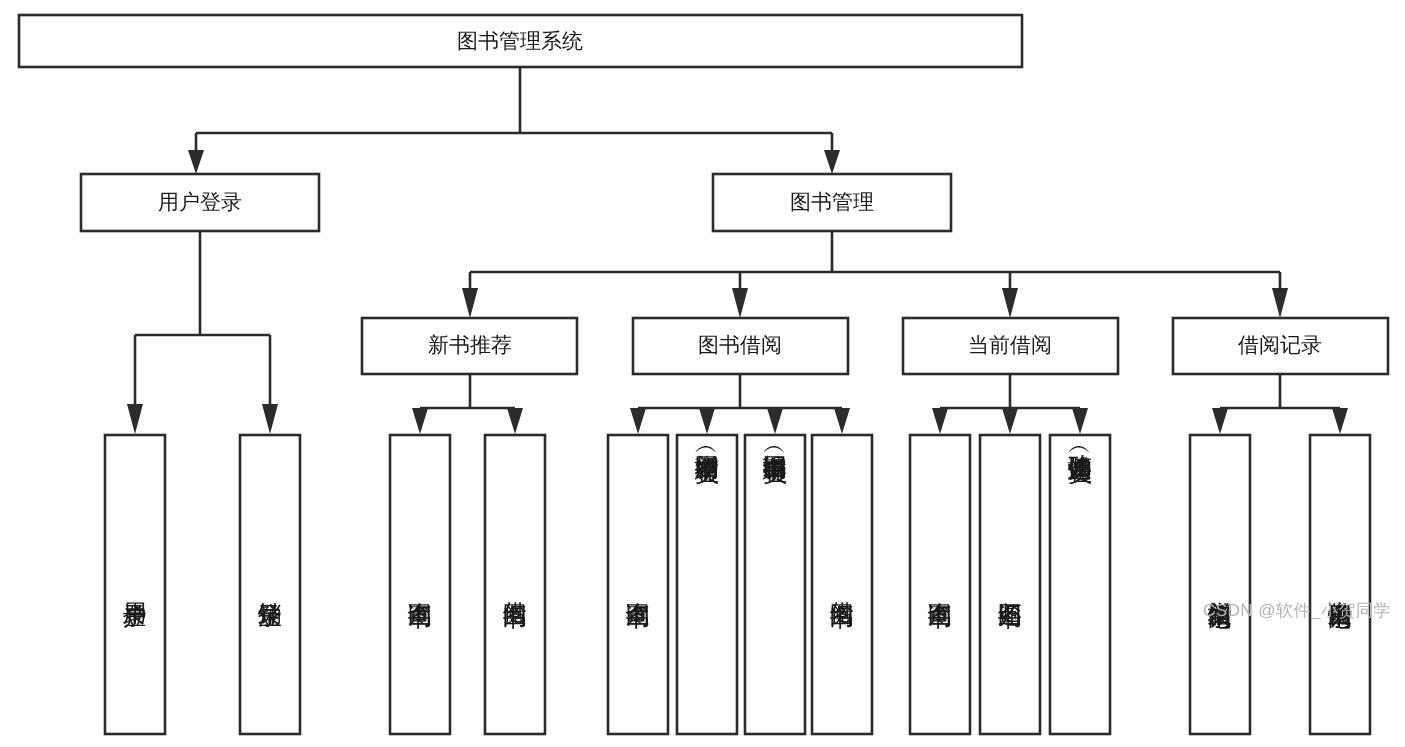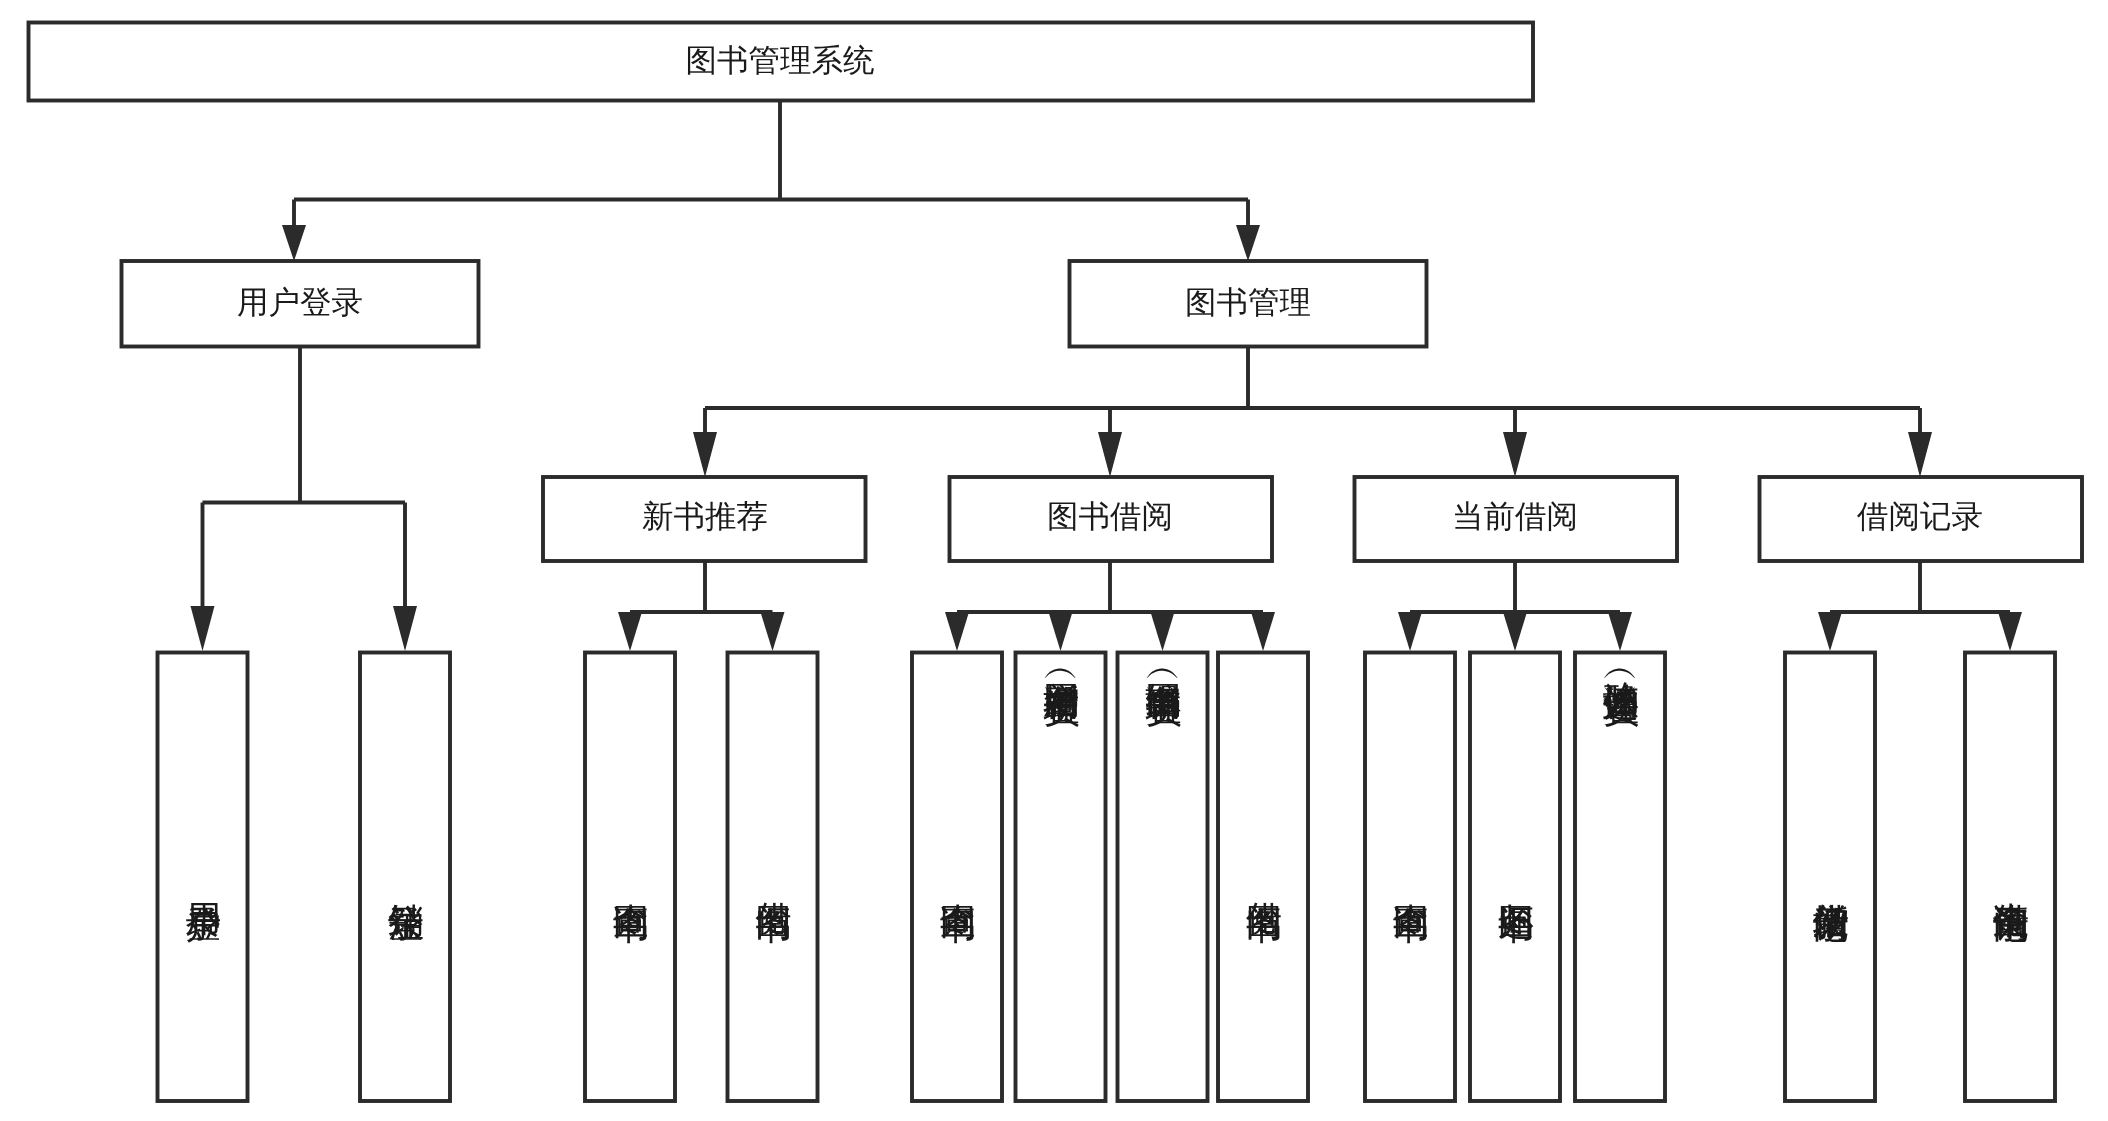--- a/index.html
+++ b/index.html
@@ -247,14 +247,15 @@
   <div class="leaf-label-wrap" style="left:1050px; top:435px; width:60px; height:299px; align-items:flex-start;">
     <span class="leaf-label">确认归还（管理员）</span>
   </div>
   <div class="leaf-label-wrap" style="left:1190px; top:435px; width:60px; height:299px;">
     <span class="leaf-label">新增借阅记录</span>
   </div>
   <div class="leaf-label-wrap" style="left:1310px; top:435px; width:60px; height:299px;">
     <span class="leaf-label">查询借阅记录</span>
   </div>
 
+  <div class="watermark">CSDN @软件_小贺同学</div>
 
 </div>
 
 </body></html>

